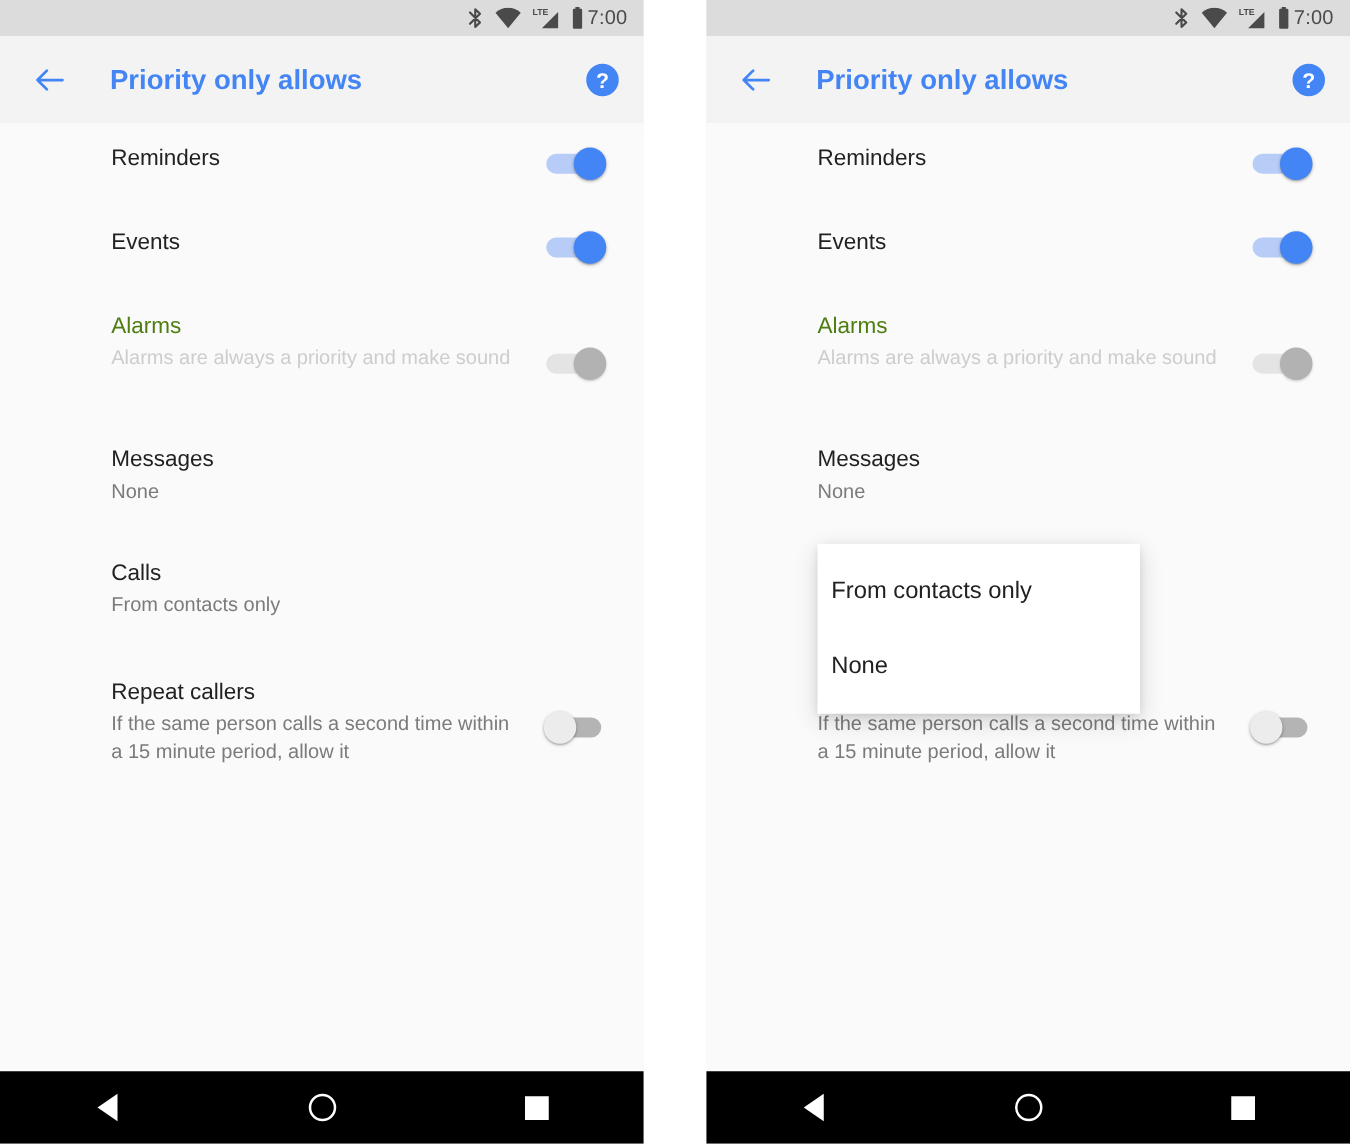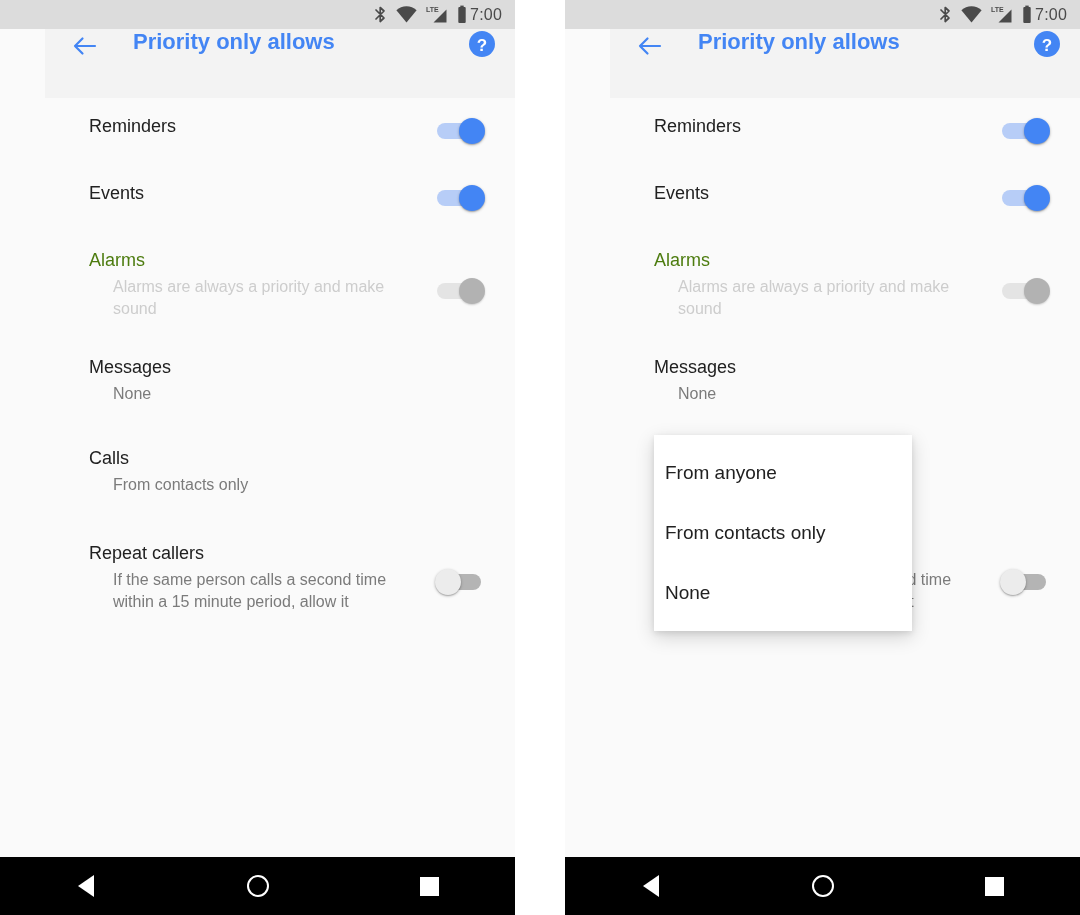--- a/index.html
+++ b/index.html
@@ -52,24 +52,23 @@
     letter-spacing: .2px;
     margin-left: 3px;
   }
 
   
   .appbar {
     position: relative;
     height: 69px;
     background: #f3f3f3;
     display: flex;
-    align-items: flex-start;
+    align-items: center;
     padding: 0 18px 0 22px;
     box-sizing: border-box;
-    margin-left: 45px;
   }
   .appbar:after {
     content: "";
     position: absolute;
     left: 0; right: 0; bottom: -6px;
     height: 6px;
     background: linear-gradient(to bottom, rgba(0,0,0,.085), rgba(0,0,0,0));
     pointer-events: none;
   }
   .back-btn {
@@ -112,21 +111,20 @@
     color: #212121;
     line-height: 1.15;
     white-space: nowrap;
   }
   .row-sub {
     font-size: 16px;
     color: #7b7b7b;
     line-height: 1.38;
     margin-top: 5px;
     max-width: 330px;
-    margin-left: 24px;
   }
   .row.disabled .row-title { color: #4d7c0f; }
   .row.disabled .row-sub   { color: #cdcdcd; }
 
   
   .switch {
     position: relative;
     width: 52px; height: 30px;
     flex: 0 0 auto;
     margin-left: 12px;
@@ -422,21 +420,20 @@
         <div class="row-title">Repeat callers</div>
         <div class="row-sub">If the same person calls a second time within a 15 minute period, allow it</div>
       </div>
       <div class="switch off" style="margin-top:24px">
         <div class="track"></div>
         <div class="thumb"></div>
       </div>
     </div>
 
     <div class="popup" style="left:89px; top:337px; width:258px;">
-      <div class="popup-item">From anyone</div>
       <div class="popup-item">From contacts only</div>
       <div class="popup-item">None</div>
     </div>
 
   </div>
 
   <div class="navbar">
     <div class="nav-btn">
       <div class="nav-back"></div>
     </div>

